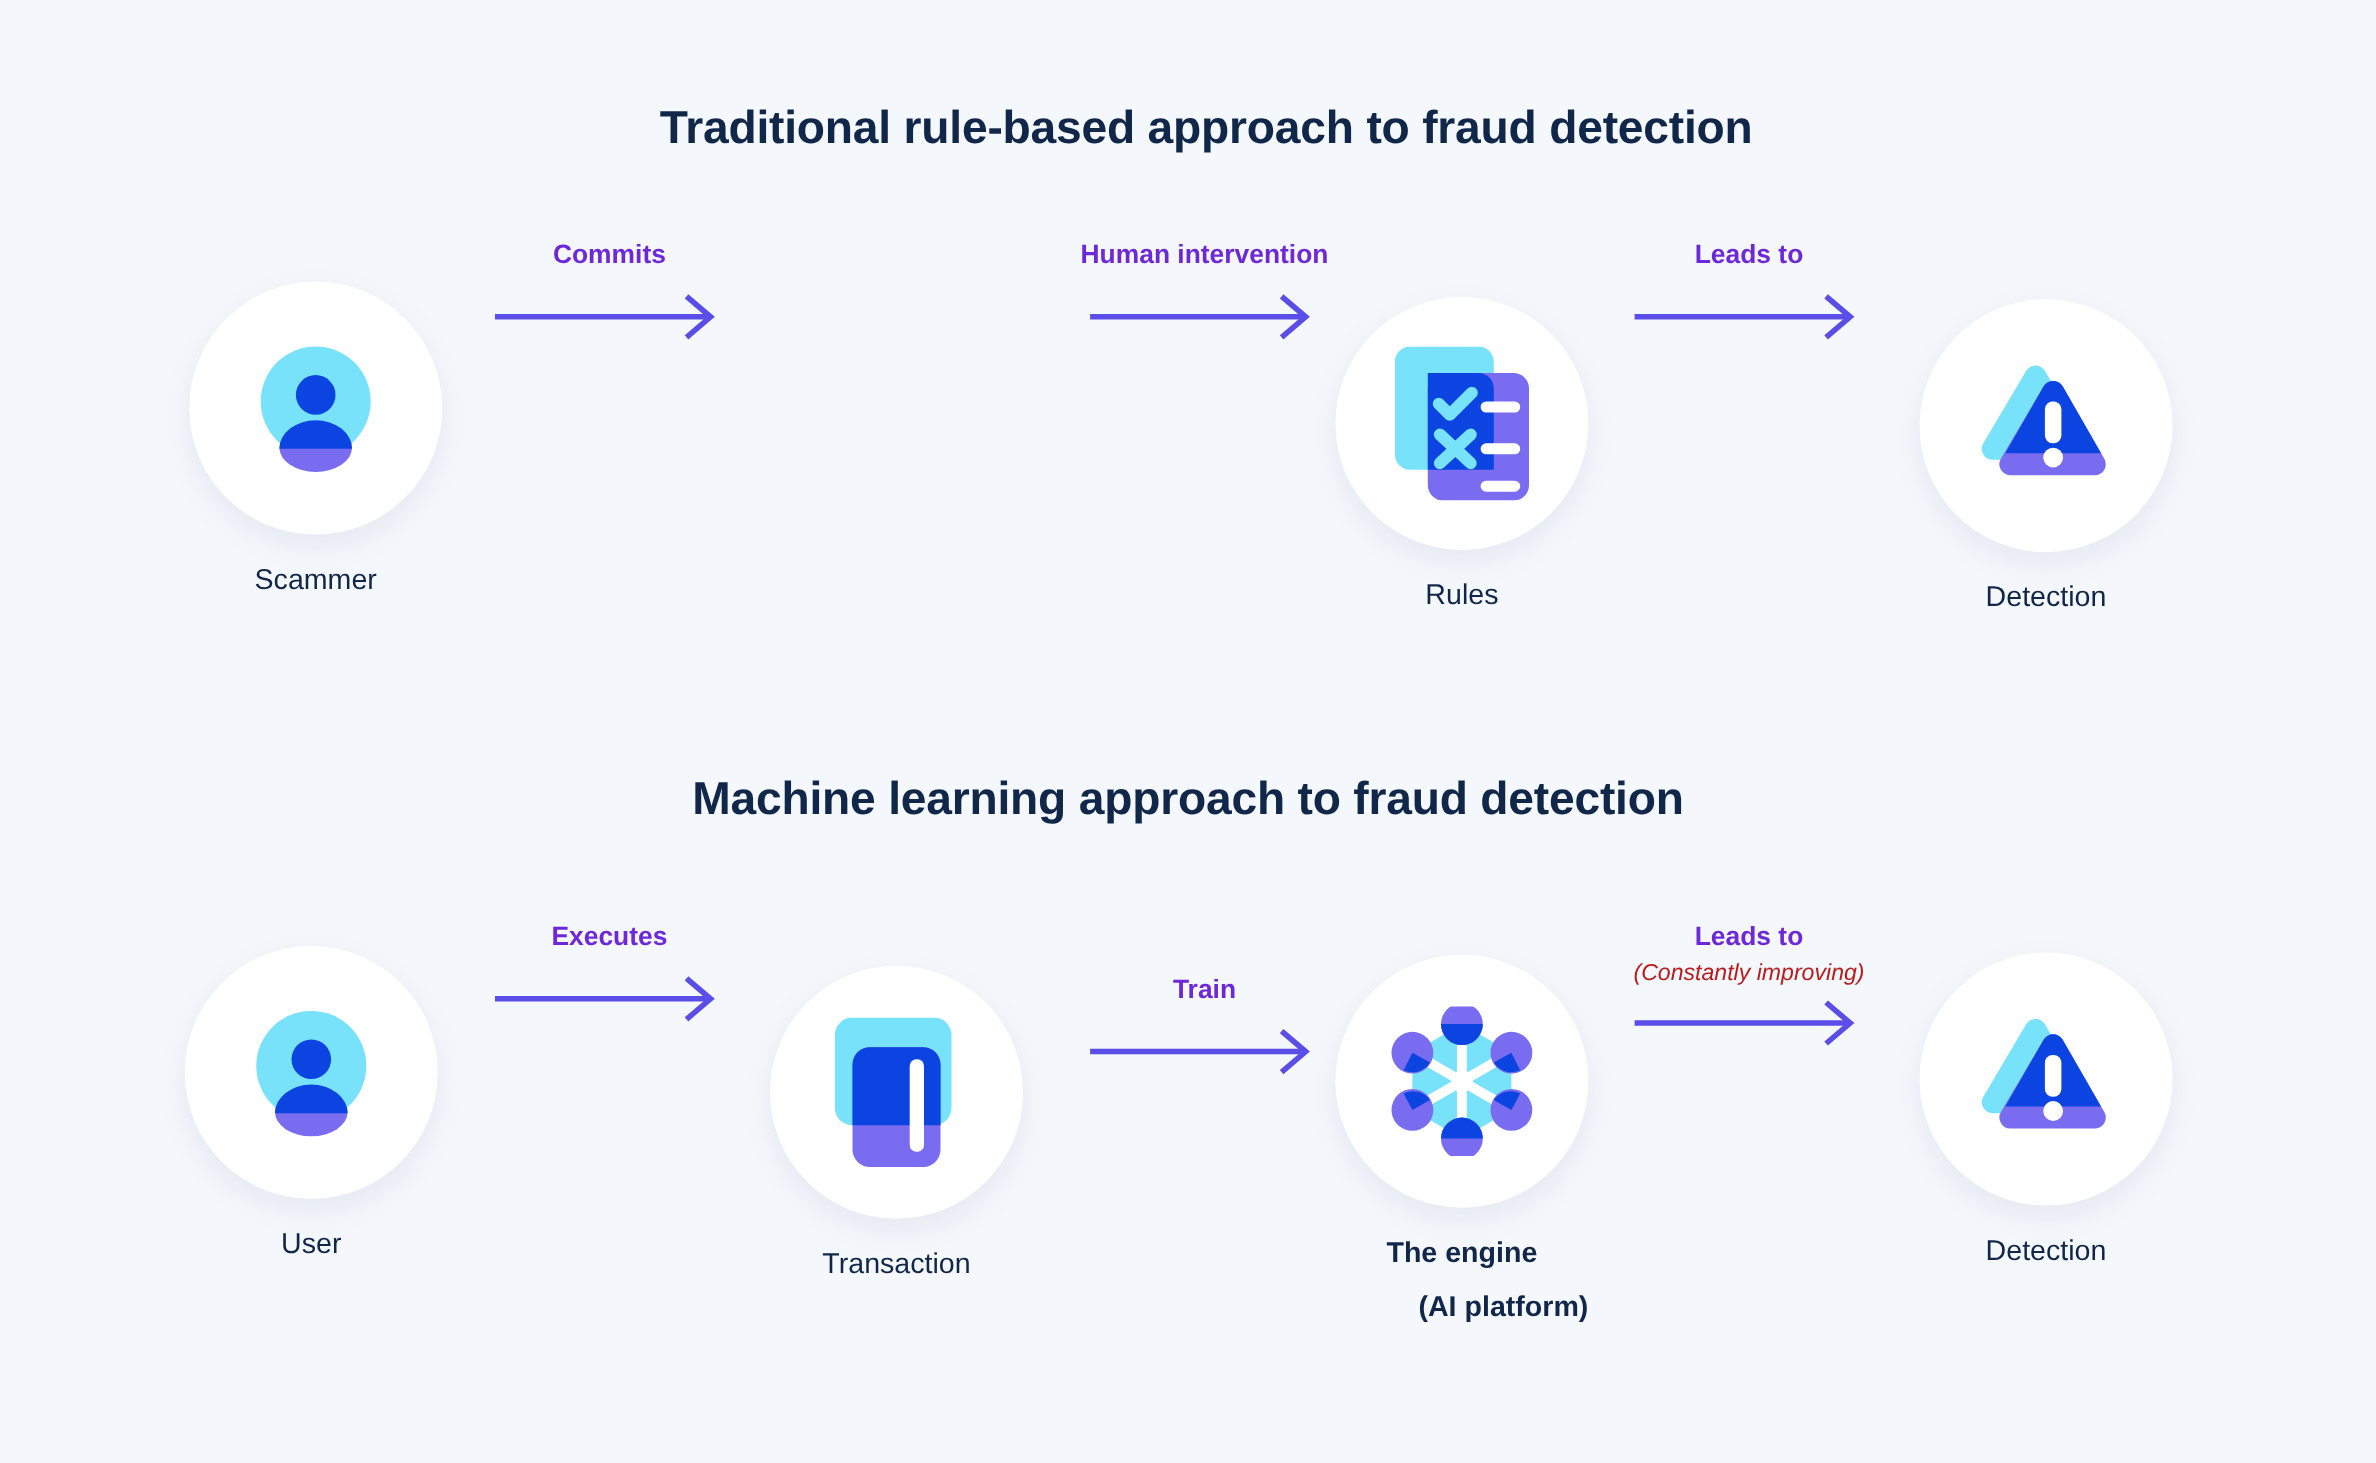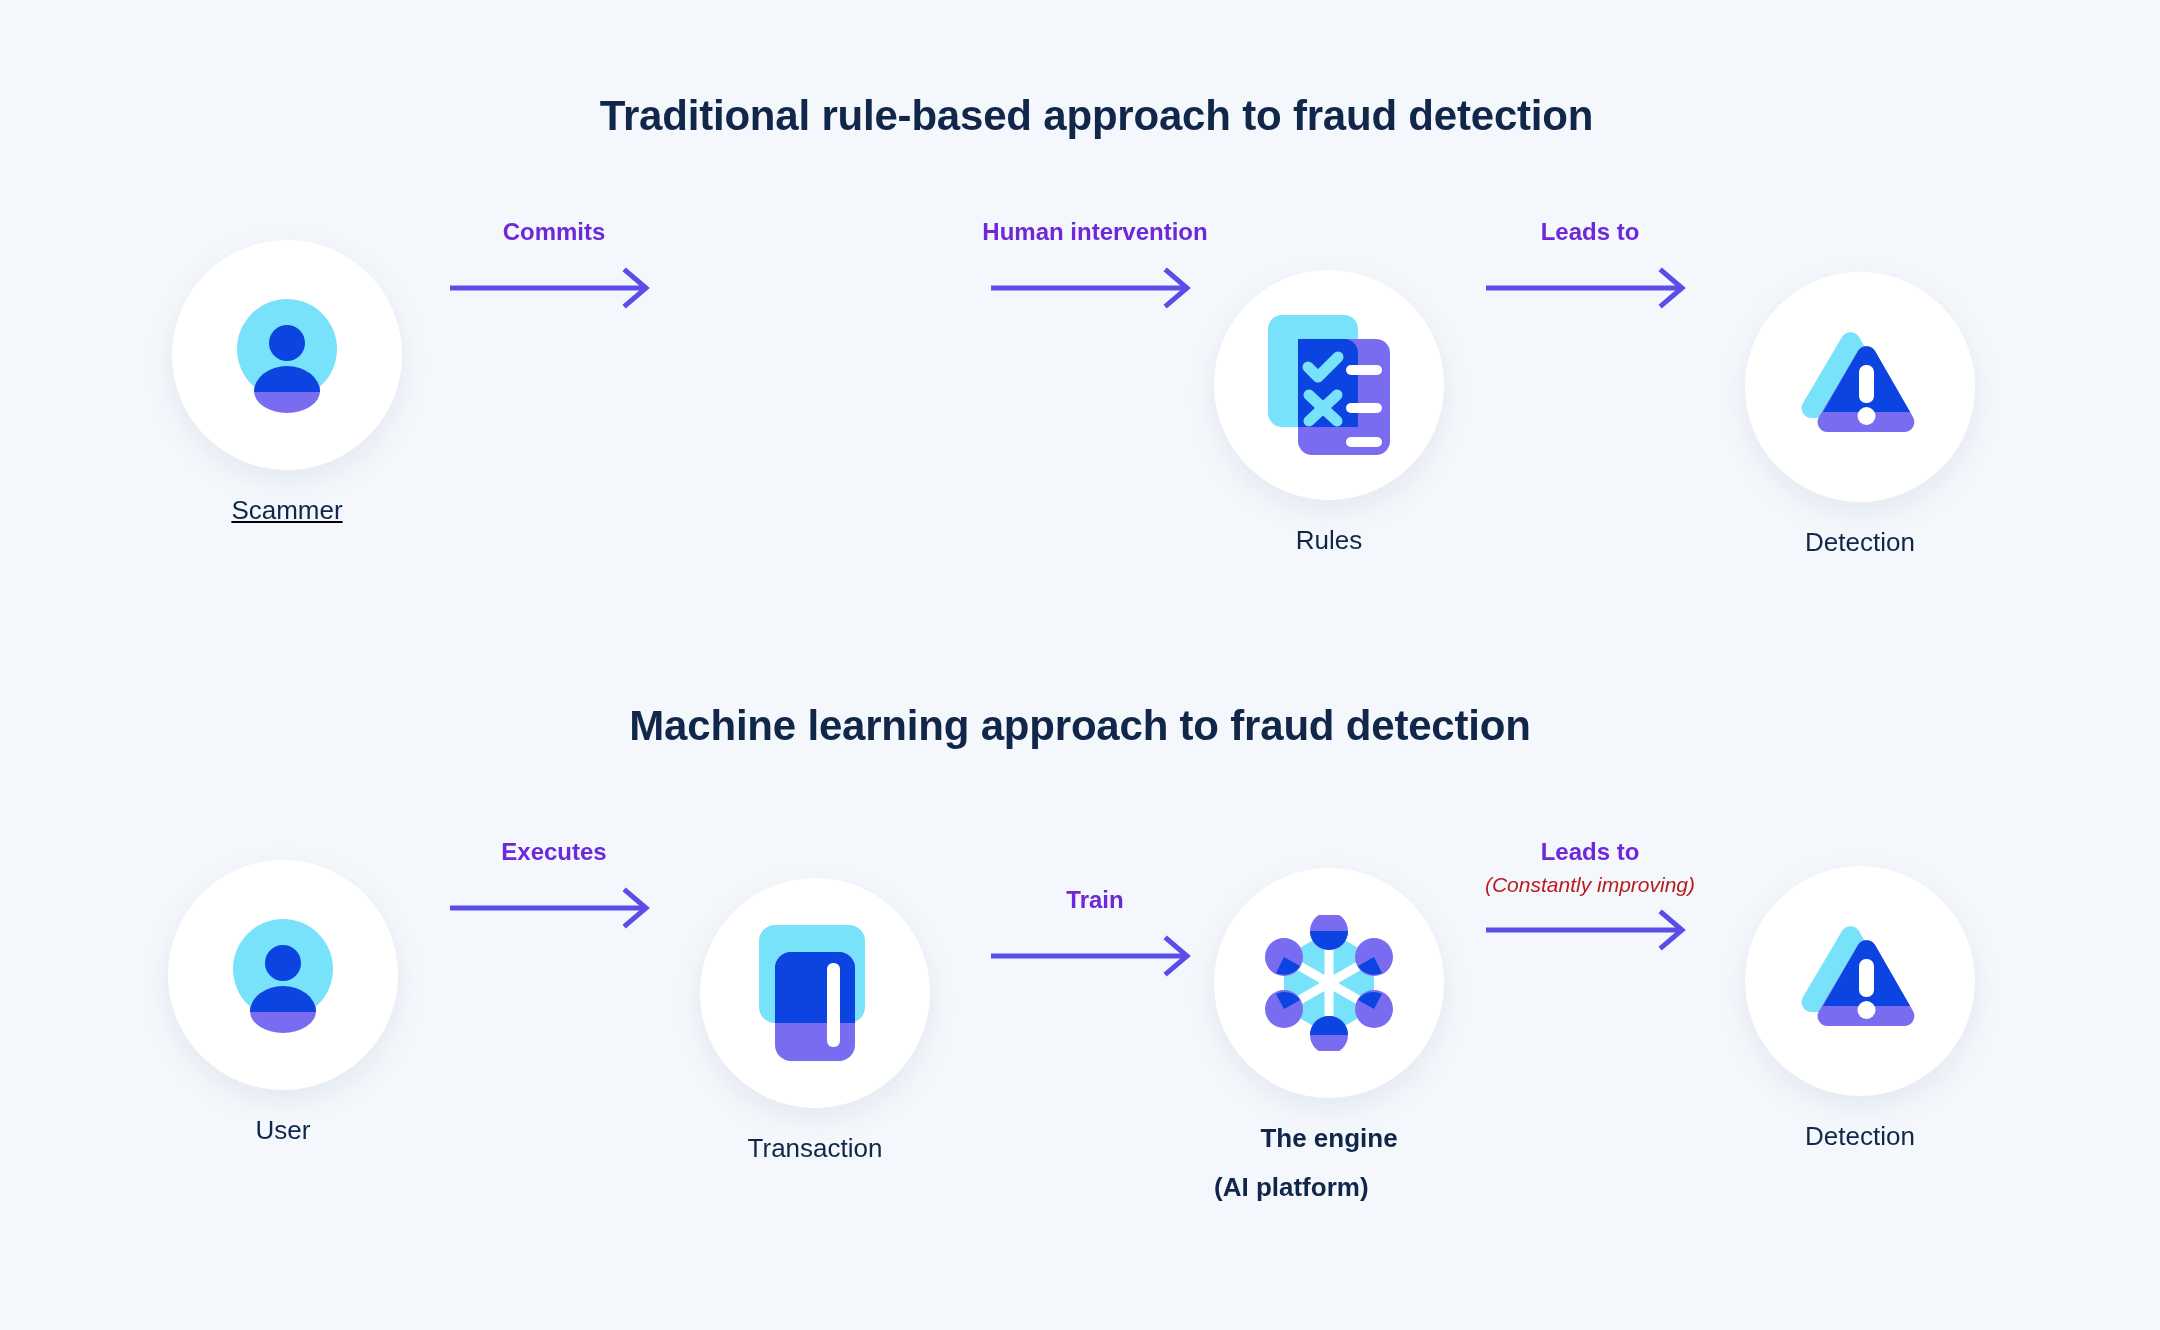--- a/index.html
+++ b/index.html
@@ -56,21 +56,21 @@
     margin-top: 22px;
     text-align: center;
     color: #11274a;
     font-size: 26px;
     font-weight: 500;
     line-height: 1.45;
     white-space: nowrap;
   }
   .node-label.bold { font-weight: bold; }
   .node-label-sub {
-    text-align: left;
+    text-align: right;
     color: #11274a;
     font-size: 26px;
     font-weight: bold;
     margin-top: 14px;
     white-space: nowrap;
   }
 
   
   .connector { position: absolute; text-align: center; }
   .connector-label {
@@ -92,21 +92,21 @@
 </style>
 </head>
 <body>
 
 <div class="canvas">
 
   <div class="section-title" id="title-rule-based">Traditional rule-based approach to fraud detection</div>
 
   <div class="row" id="row-traditional">
 
-    <div class="node" style="left:172px; top:0;text-decoration:underline;">
+    <div class="node" style="left:172px; top:16px;">
       <div class="circle">
         <svg width="120" height="120" viewBox="0 0 120 120">
           <circle cx="60" cy="54" r="50" fill="#79e2fb"></circle>
           <ellipse cx="60" cy="96" rx="33" ry="22" fill="#7a6cf0"></ellipse>
           <circle cx="60" cy="48" r="18" fill="#0b44e0"></circle>
           <path d="M27 97a33 26 0 0 1 66 0z" fill="#0b44e0"></path>
         </svg>
       </div>
       <div class="node-label">Scammer</div>
     </div>

